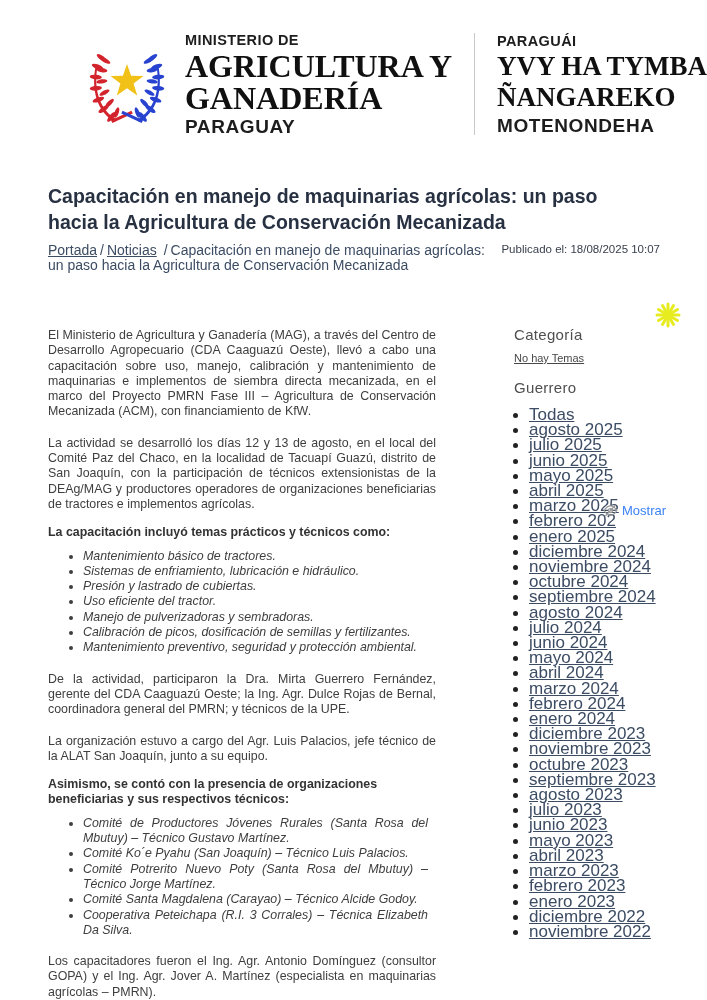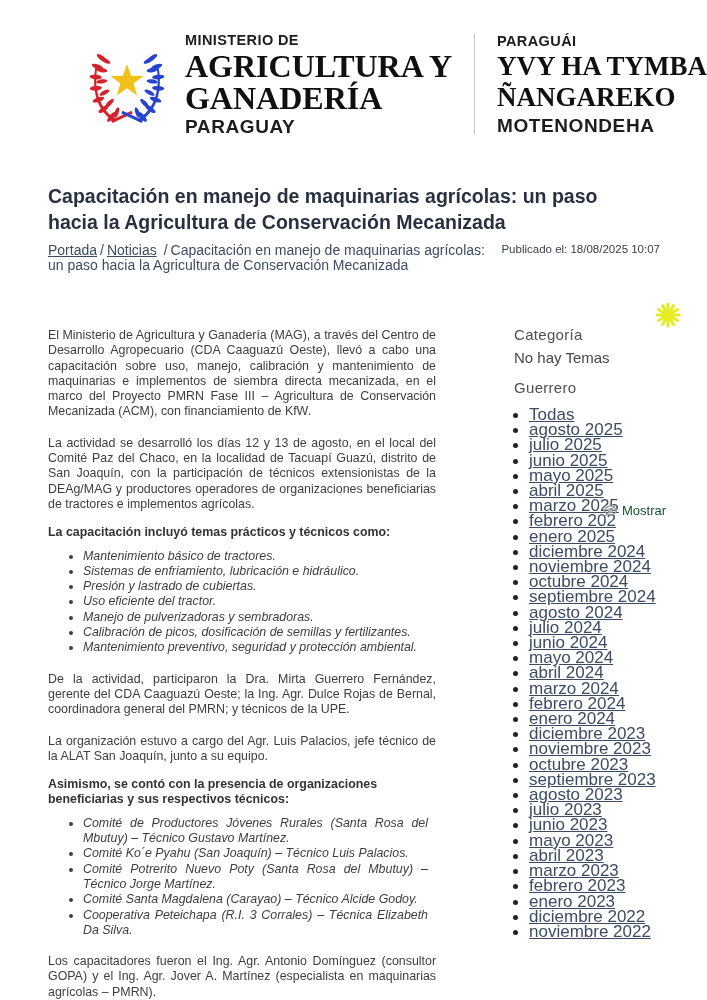--- a/index.html
+++ b/index.html
@@ -29,30 +29,30 @@
   
   .content-row{position:absolute;top:312px;left:48px;width:612px;display:flex;align-items:flex-start;}
   .article-col{width:404px;font-size:12.4px;line-height:15.3px;color:#3e3e3e;text-align:justify;}
   .article-col p{margin:16px 0 10px;}
   .article-col h2{font-size:12.4px;font-weight:700;color:#333;margin:13px 0 8px;text-align:left;line-height:15.3px;}
   .article-col ul{margin:0 8px 10px;padding-left:27px;list-style:disc;font-style:italic;}
   .article-col li{margin:0;}
 
   .sidebar-col{margin-left:78px;width:152px;padding-top:13px;}
   .sidebar-col h3{font-size:15px;font-weight:400;color:#4f4f4f;letter-spacing:.3px;margin:0 0 6px;line-height:19px;}
-  .no-temas{font-size:15px;color:#474747;margin:0 0 12px;line-height:16px;}
+  .no-temas{font-size:11px;color:#474747;margin:0 0 12px;line-height:16px;text-decoration:underline;}
   .archives-list{margin:10px 0 0;padding-left:15px;list-style:disc;color:#222;}
   .archives-list li{line-height:15.2px;}
   .archives-list a{font-size:17px;color:#3c4c63;text-decoration:underline;cursor:pointer;}
 
   
   .a11y-btn{position:absolute;left:655px;top:302px;width:26px;height:26px;border:none;background:transparent;
             padding:0;cursor:pointer;}
   .show-badge{position:absolute;left:603px;top:503px;display:flex;align-items:center;gap:4px;
-              color:#14532d;font-size:13px;cursor:pointer;}
+              color:#3b82f6;font-size:13px;cursor:pointer;}
 </style>
 </head>
 <body>
 
 <div class="page">
 
   <header class="site-header">
     <svg class="coat" viewBox="0 0 120 120" aria-hidden="true">
 
       <g fill="#d3232c">

